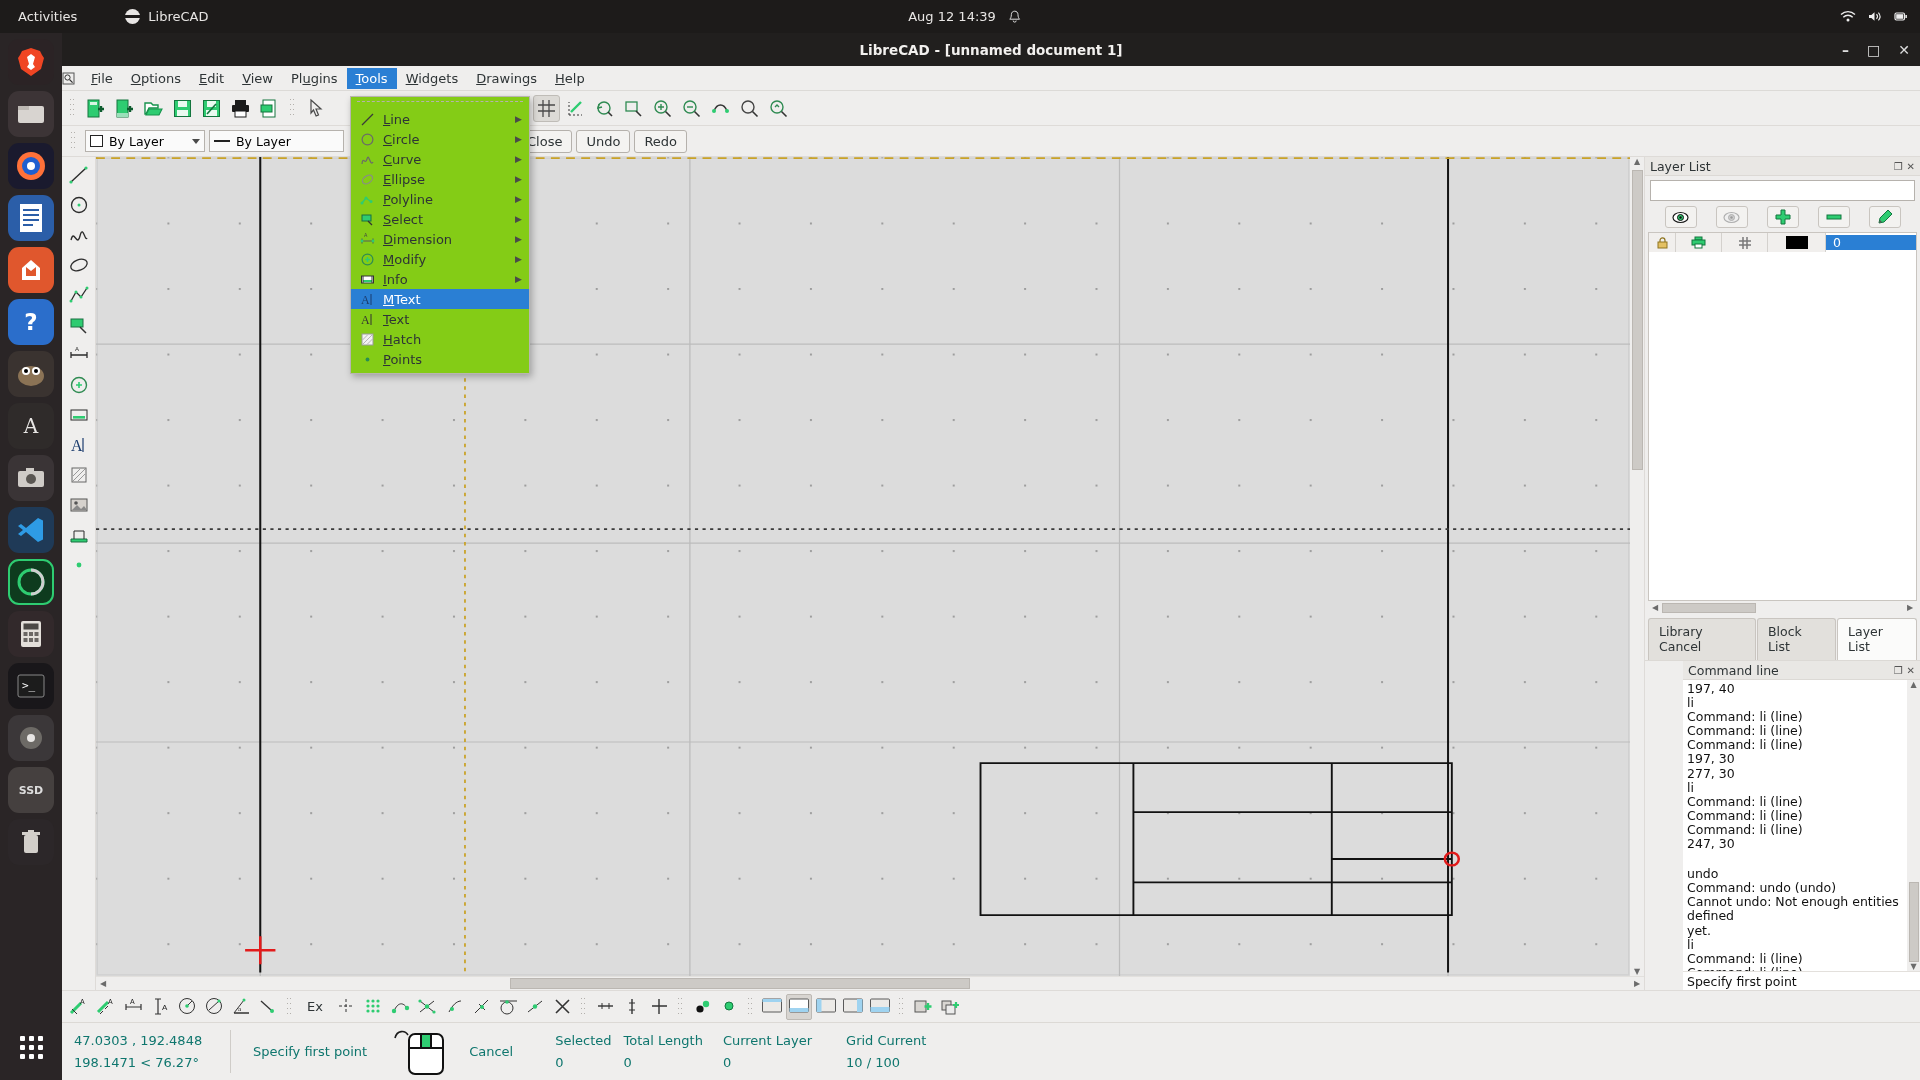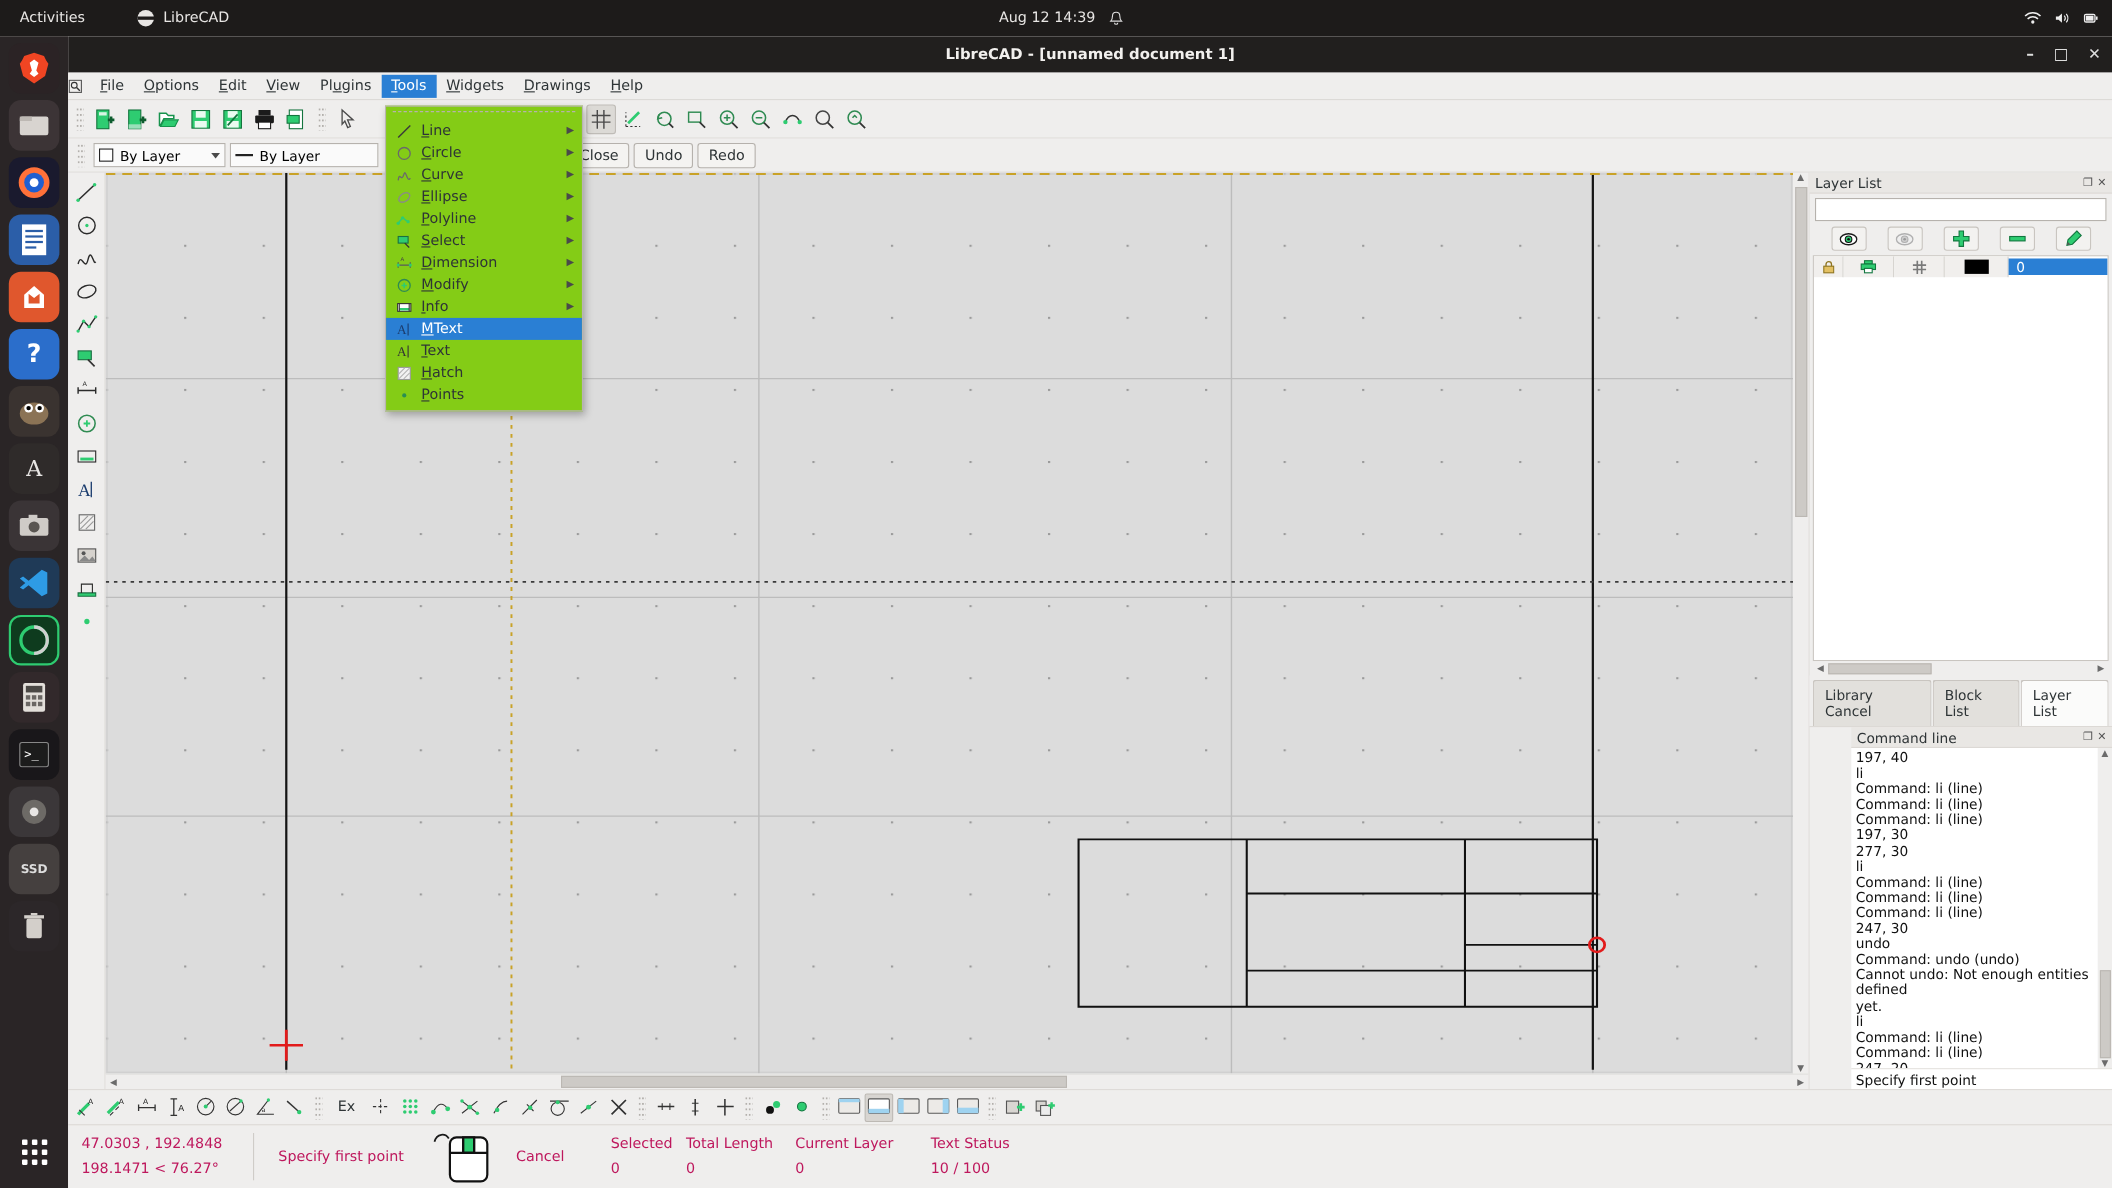--- a/index.html
+++ b/index.html
@@ -112,21 +112,21 @@
      font-size:12.5px; line-height:14.1px; color:#111; position:relative;}
   #cmdinput { height:19px; background:#fff; border-top:1px solid #e3e0dc;
      font-size:12.5px; padding:2px 4px; color:#111;}
   
   #bottombar { height:32px; background:#efeeed; display:flex; align-items:center;
      gap:1px; padding:0 4px; border-top:1px solid #dedbd8; flex:0 0 32px;}
   .bbtn{width:26px;height:26px;display:flex;align-items:center;justify-content:center;}
   .bbtn.sel{background:#d8d5d1;border:1px solid #bdb9b4;border-radius:2px;}
   
   #statusbar { height:58px; background:#efeeed; display:flex; align-items:stretch;
-     border-top:1px solid #dcd9d5; flex:0 0 58px; font-size:13px; color:#be185d;}
+     border-top:1px solid #dcd9d5; flex:0 0 58px; font-size:13px; color:#0f766e;}
   .sb-block { display:flex; flex-direction:column; justify-content:center; gap:7px;
      padding:0 12px; }
   .sb-div { width:1px; background:#cfccc8; margin:7px 0;}
   svg{display:block;}
 </style>
 </head>
 <body>
 
 <div id="gnome-bar">
   <div class="activities">Activities</div>
@@ -711,21 +711,21 @@
               <div style="margin-bottom: 0px;">li</div>
               <div>Command: li (line)</div>
               <div>Command: li (line)</div>
               <div>Command: li (line)</div>
               <div style="margin-bottom: 0px;">197, 30</div>
               <div style="margin-bottom: 0px;">277, 30</div>
               <div style="margin-bottom: 0px;">li</div>
               <div>Command: li (line)</div>
               <div>Command: li (line)</div>
               <div>Command: li (line)</div>
-              <div style="margin-bottom: 0px;">247, 30</div>
+              <div style="margin-bottom: 16px;">247, 30</div>
               <div style="margin-bottom: 0px;">undo</div>
               <div>Command: undo (undo)</div>
               <div>Cannot undo: Not enough entities defined</div>
               <div>yet.</div>
               <div style="margin-bottom: 0px;">li</div>
               <div>Command: li (line)</div>
               <div>Command: li (line)</div>
               <div style="margin-bottom: 0px;">247, 20</div>
             </div>
           <div style="width:13px;background:#efeeed;display:flex;flex-direction:column;align-items:center;">
@@ -970,21 +970,21 @@
     </div>
     <div class="sb-block" style="padding-left:0;">
       <span>Total Length</span>
       <span>0</span>
     </div>
     <div class="sb-block" style="padding-left:8px;">
       <span>Current Layer</span>
       <span>0</span>
     </div>
     <div class="sb-block" style="padding-left:22px;">
-      <span>Text Status</span>
+      <span>Grid Current</span>
       <span>10 / 100</span>
     </div>
   </div>
 </div>
 
 <div id="tools-menu" style="position:absolute; left:350px; top:96px; width:180px; background:#84cc16;
             border:1px solid #b9b5b0; box-shadow:2px 3px 7px rgba(0,0,0,.28); z-index:50;
             padding:3px 0 4px;">
   <div style="height:4px; margin:1px 6px 4px; border-top:1px dashed #b6b2ad;"></div>
 <div class="tm-row" style="display: flex; align-items: center; height: 20px; padding: 0px 4px 0px 8px; gap: 8px; font-size: 13px; color: rgb(46, 52, 54);">

